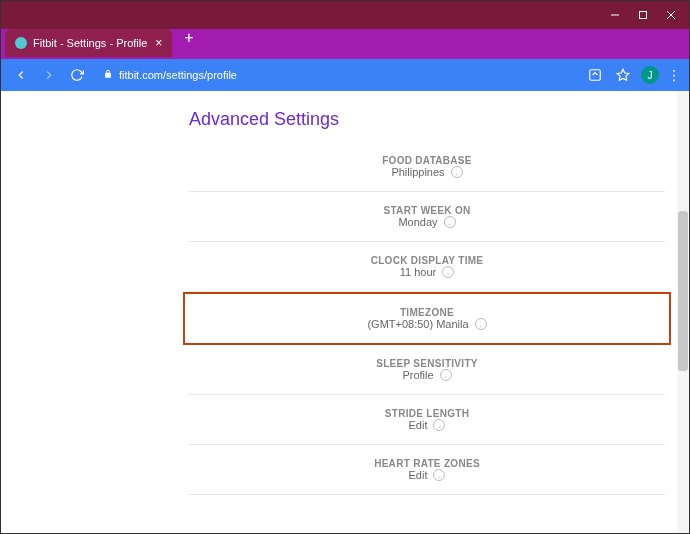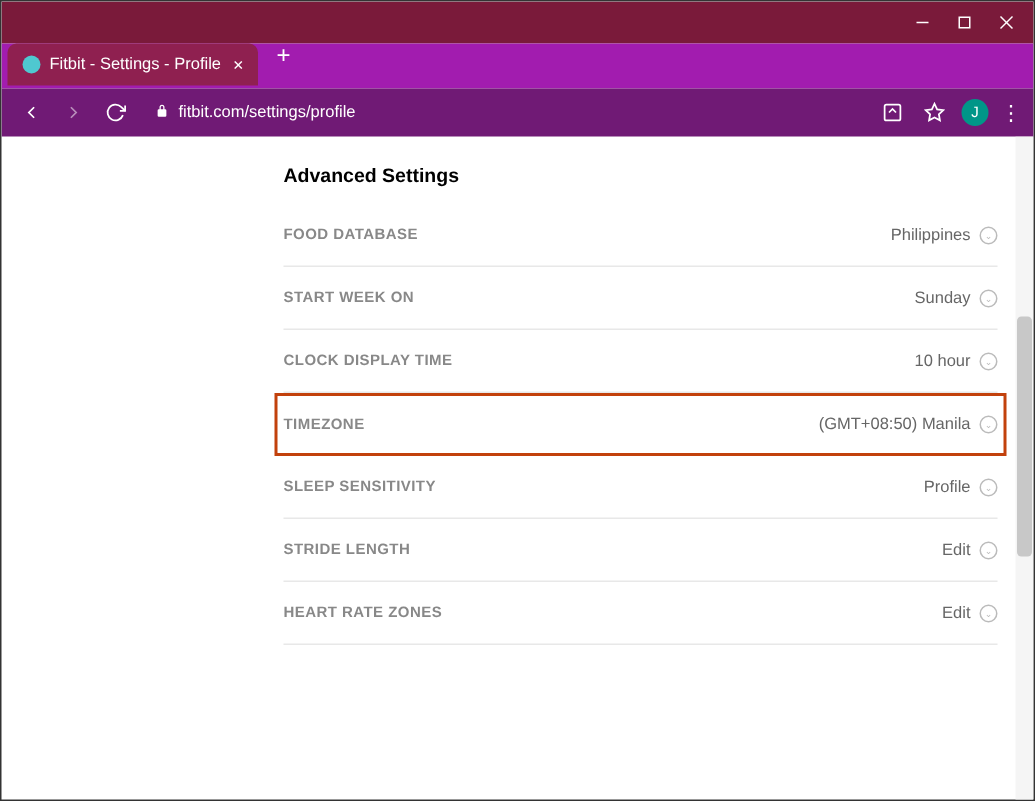--- a/index.html
+++ b/index.html
@@ -8,37 +8,37 @@
   .titlebar { height: 28px; background: #7a1a3a; display: flex; align-items: center; justify-content: flex-end; padding: 0 4px; }
   .titlebar-btn { width: 28px; height: 22px; display: flex; align-items: center; justify-content: center; color: #fff; font-size: 11px; }
   
   .tabbar { height: 30px; background: #a21caf; display: flex; align-items: flex-start; padding-left: 4px; }
   .tab { height: 28px; background: #8f2050; display: flex; align-items: center; padding: 0 10px; color: #fff; font-size: 11px; border-radius: 6px 6px 0 0; max-width: 180px; }
   .tab-favicon { width: 12px; height: 12px; margin-right: 6px; background: #4fc8d0; border-radius: 50%; flex-shrink: 0; }
   .tab-title { white-space: nowrap; overflow: hidden; text-overflow: ellipsis; flex: 1; font-size: 11px; }
   .tab-close { margin-left: 8px; font-size: 12px; }
   .newtab { color: #fff; margin-left: 12px; font-size: 16px; padding-bottom: 4px; }
   
-  .addrbar { height: 32px; background: #701a75; display: flex; align-items: center; padding: 0 8px; gap: 4px; justify-content: space-between; }
+  .addrbar { height: 32px; background: #3b82f6; display: flex; align-items: center; padding: 0 8px; gap: 4px; justify-content: space-between; }
   .nav-btn { width: 24px; height: 24px; display: flex; align-items: center; justify-content: center; color: #fff; }
   .nav-btn.dim { opacity: 0.5; }
   .addr-field { flex: 1; margin: 0 10px; height: 22px; display: flex; align-items: center; color: #fff; font-size: 11px; }
   .lock-icon { margin-right: 6px; }
   .addr-right { display: flex; align-items: center; gap: 8px; }
   .addr-icon { color: #fff; width: 20px; height: 20px; display: flex; align-items: center; justify-content: center; }
   .avatar-badge { width: 18px; height: 18px; border-radius: 50%; background: #009688; color: #fff; font-size: 10px; display: flex; align-items: center; justify-content: center; }
   .menu-dots { color: #fff; font-size: 14px; }
   
   .viewport { height: 444px; overflow: hidden; position: relative; }
   .page { position: absolute; left: 0; right: 0; }
   .content-wrap { margin-left: 188px; margin-right: 24px; }
   
-  .section-title { color: #000000; font-size: 13px; font-weight: 700; padding: 18px 0 12px; }
+  .section-title { color: #6d28d9; font-size: 18px; font-weight: 400; padding: 18px 0 12px; }
   
-  .row { display: flex; justify-content: space-between; align-items: center; padding: 13px 0; border-bottom: 1px solid #e8e8e8; font-size: 10px; min-height: 42px; }
+  .row { display: flex; justify-content: space-between; align-items: center; padding: 13px 0; border-bottom: 1px solid #e8e8e8; font-size: 10px; min-height: 42px; flex-direction: column; }
   .row.hl { border: 2px solid #c2410c; padding-left: 4px; padding-right: 4px; margin: 0 -6px; }
   .row-label { color: #888; text-transform: uppercase; letter-spacing: 0.3px; font-weight: 600; font-size: 10px; }
   .row-value { color: #666; font-size: 11px; display: flex; align-items: center; gap: 6px; justify-content: flex-end; }
   .chev { width: 12px; height: 12px; border: 1px solid #bbb; border-radius: 50%; display: inline-flex; align-items: center; justify-content: center; font-size: 6px; color: #bbb; }
   
   .actions { display: flex; justify-content: space-between; align-items: center; padding: 28px 0 16px; }
   
   .scrollbar { position: absolute; right: 0; top: 0; width: 12px; height: 100%; background: #f5f5f5; }
   .scroll-thumb { position: absolute; right: 1px; width: 10px; background: #c8c8c8; border-radius: 3px; top: 120px; height: 160px; }
 </style>
@@ -123,28 +123,28 @@
       <div class="row">
         <span class="row-label">FOOD DATABASE</span>
         <span class="row-value">
             <span>Philippines</span>
             <span class="chev">⌄</span>
           </span>
       </div>
       <div class="row">
         <span class="row-label">START WEEK ON</span>
         <span class="row-value">
-            <span>Sunday</span>
+            <span>Monday</span>
             <span class="chev">⌄</span>
           </span>
       </div>
       <div class="row">
         <span class="row-label">CLOCK DISPLAY TIME</span>
         <span class="row-value">
-            <span>10 hour</span>
+            <span>11 hour</span>
             <span class="chev">⌄</span>
           </span>
       </div>
       <div class="row hl">
         <span class="row-label">TIMEZONE</span>
         <span class="row-value">
             <span>(GMT+08:50) Manila</span>
             <span class="chev">⌄</span>
           </span>
       </div>

